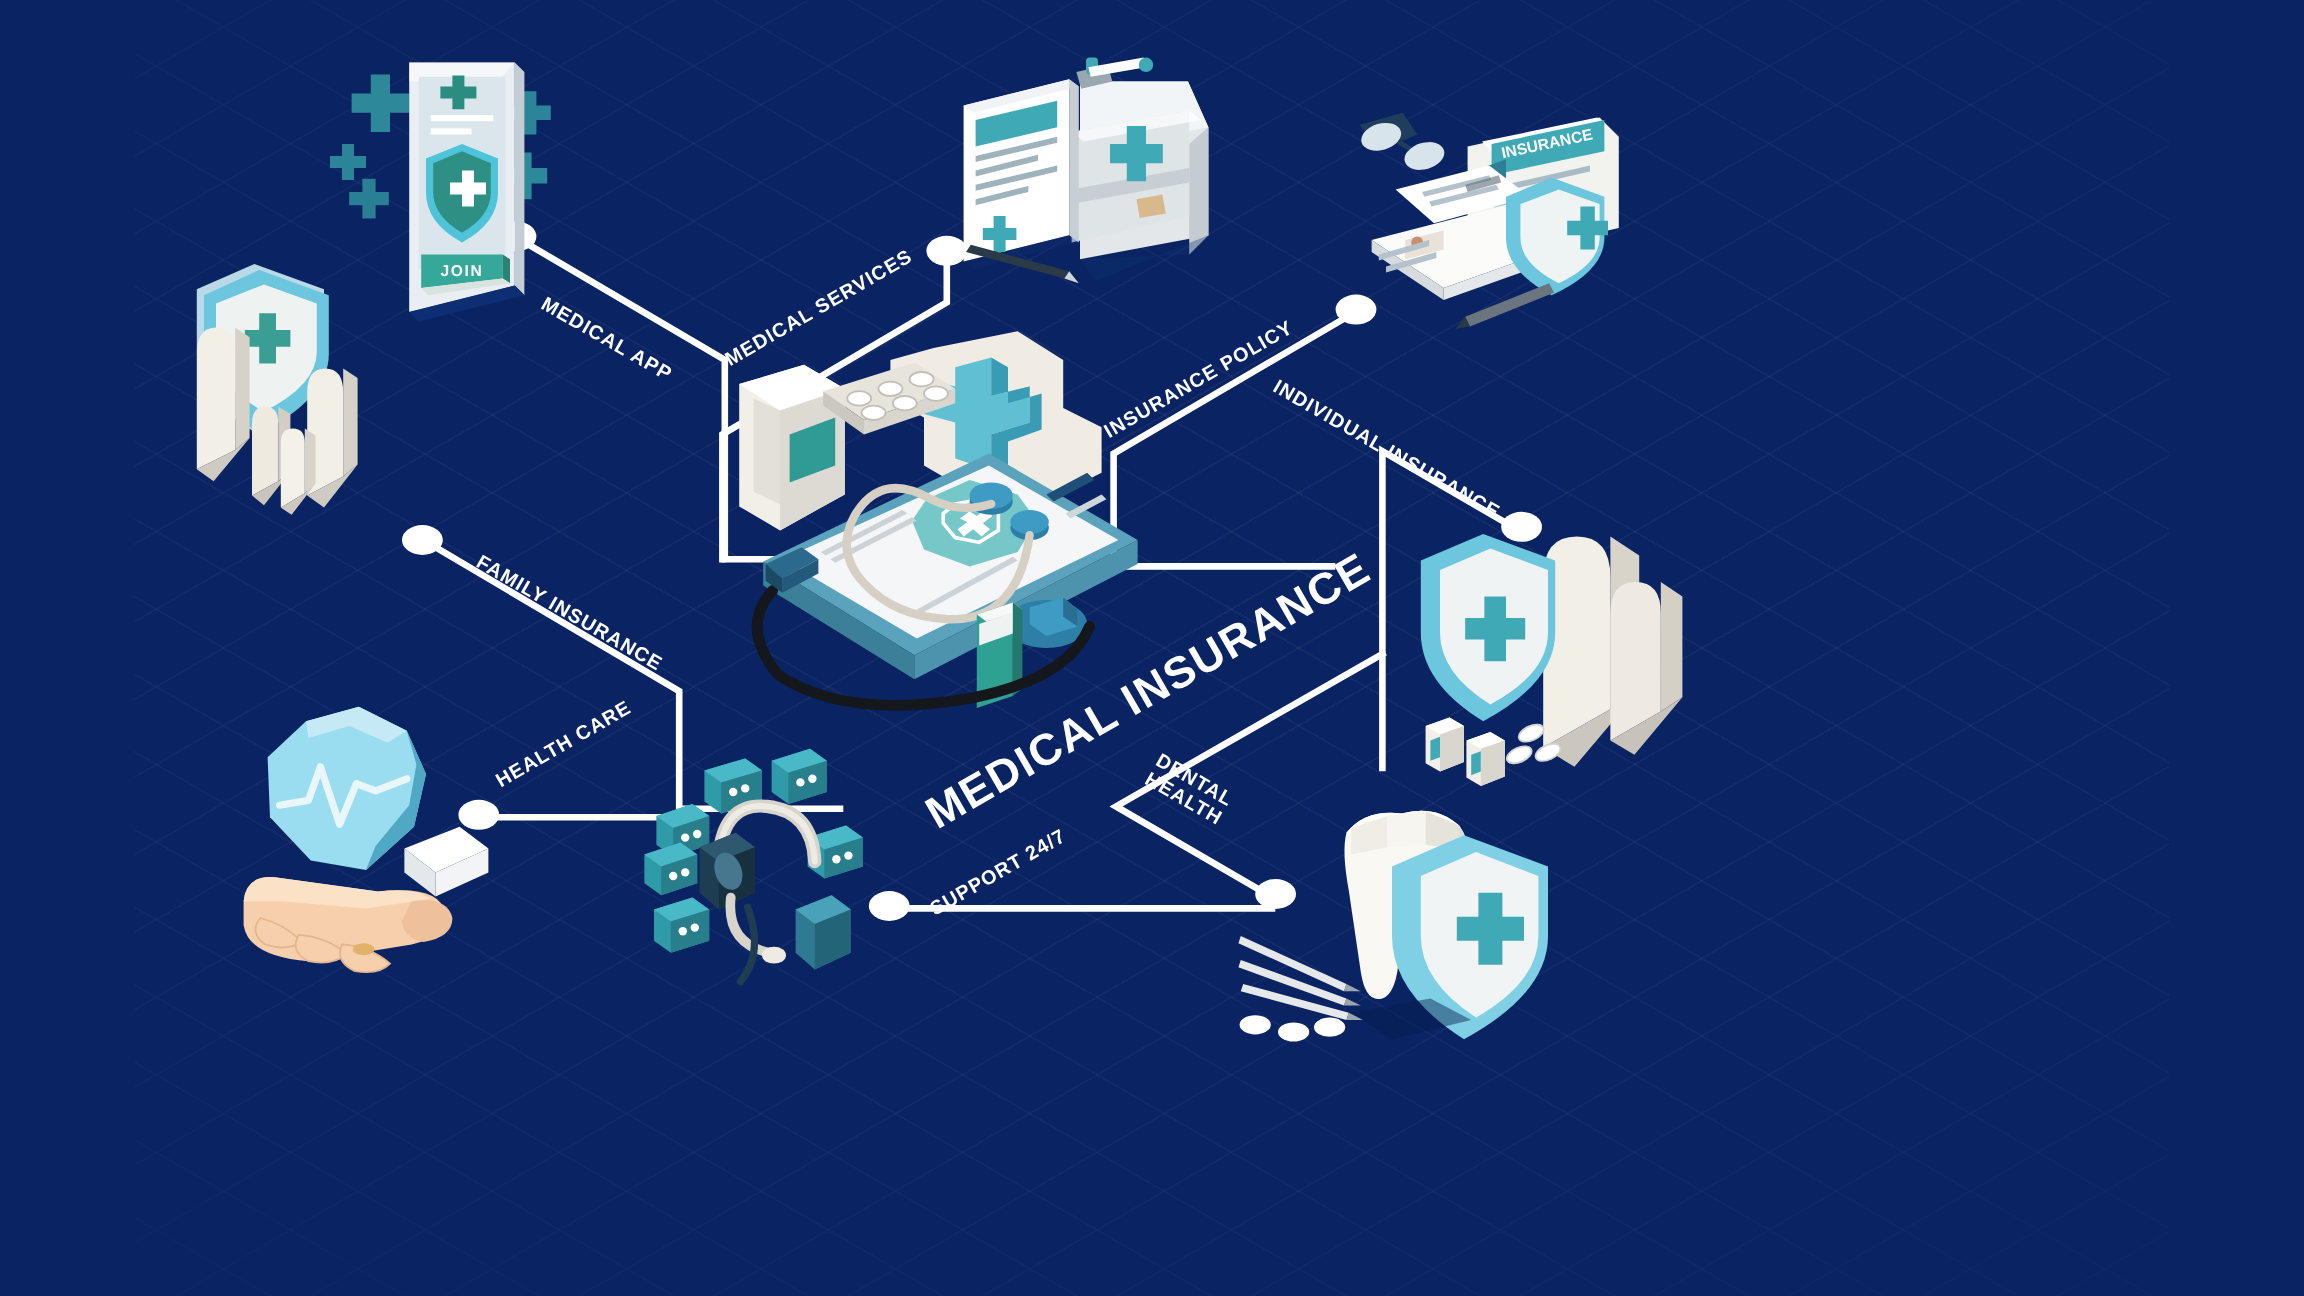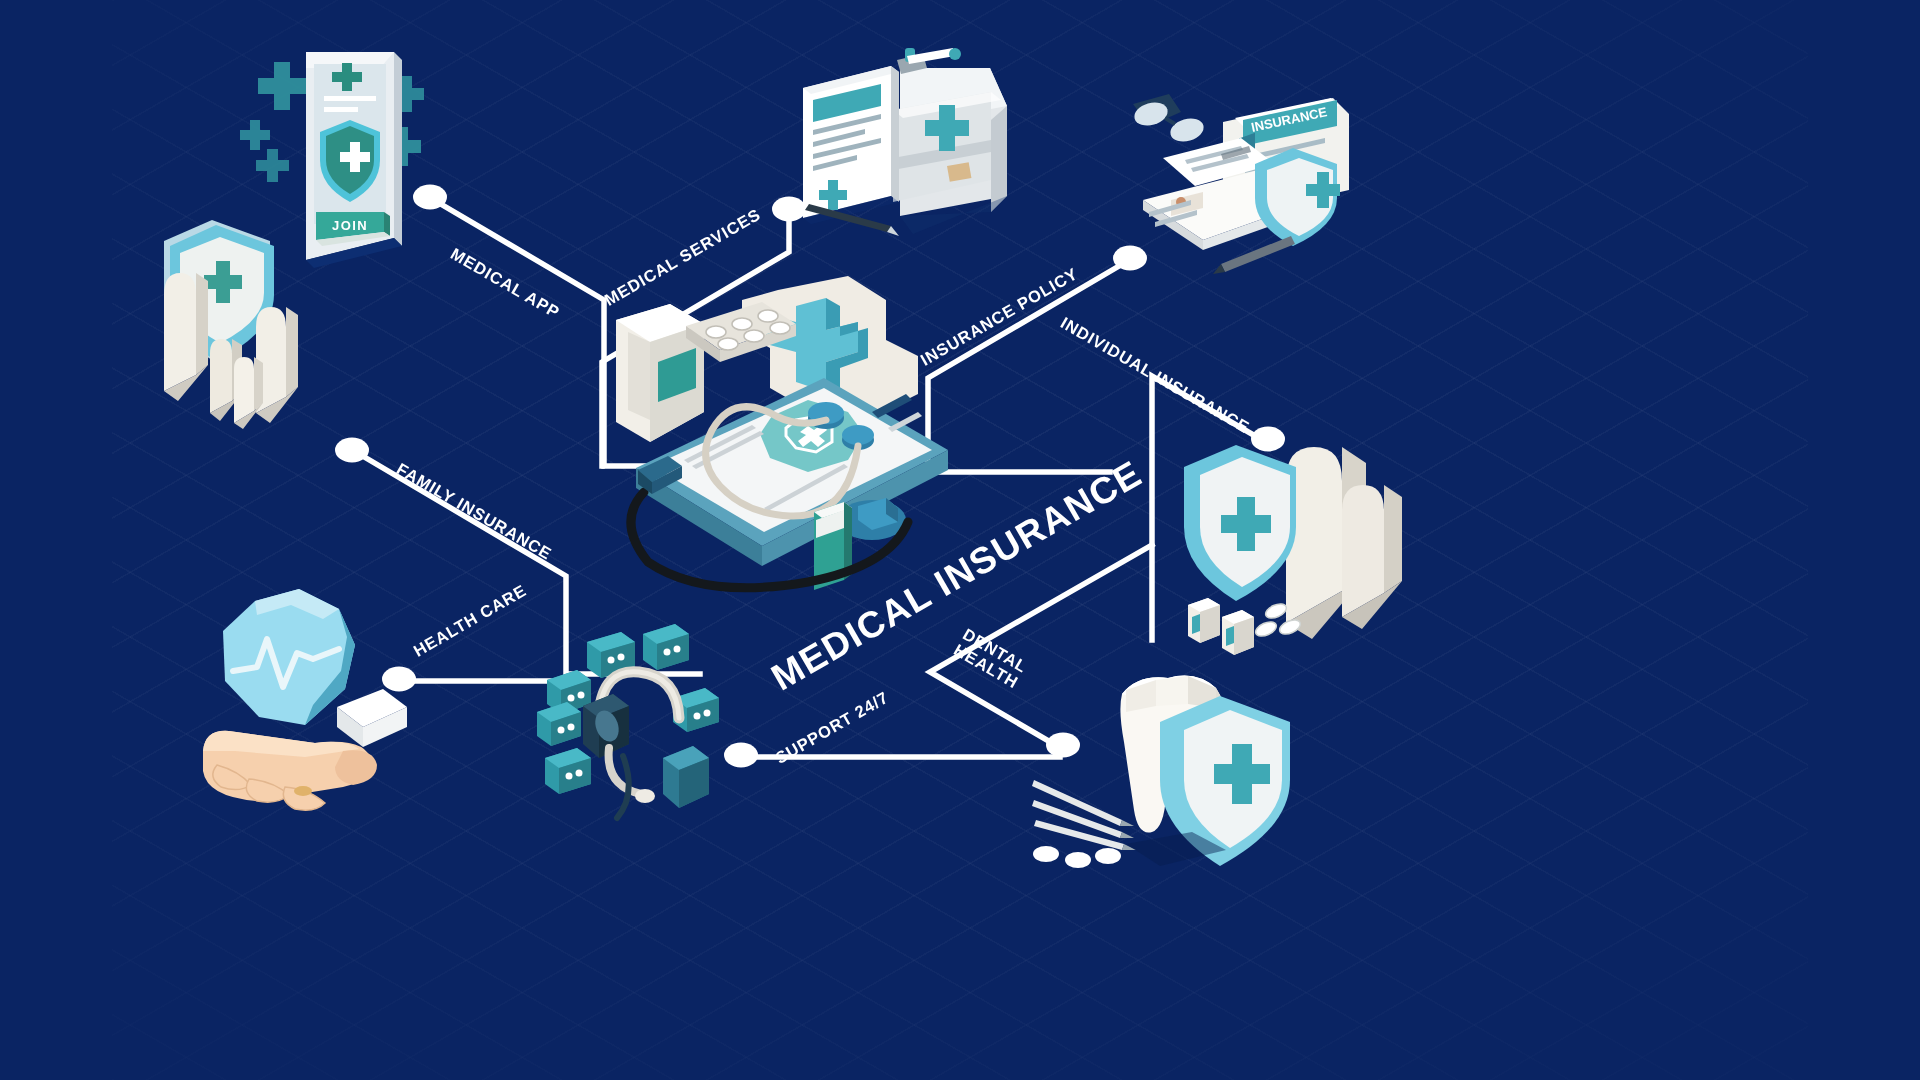--- a/index.html
+++ b/index.html
@@ -85,21 +85,21 @@
 
   <div class="lbl sm" style="left:415px;top:643px;transform:rotate(-30deg);">HEALTH CARE</div>
 
   <div class="lbl sm" style="left:777px;top:750px;transform:rotate(-30deg);">SUPPORT 24/7</div>
 
   <div class="lbl sm two" style="left:955px;top:640px;transform:rotate(30deg);">DENTAL
 HEALTH</div>
 
   <div class="lbl title" style="left:775px;top:660px;transform:rotate(-30deg);">MEDICAL INSURANCE</div>
 
-  <div class="art" style="left:228px;top:30px;">
+  <div class="art" style="left:263px;top:30px;">
     <svg width="240" height="250" viewBox="0 0 240 250">
 
       <g fill="#2f8f9c">
         <path d="M30 48 h16 v-16 h16 v16 h16 v16 h-16 v16 h-16 v-16 h-16 z" opacity=".95"></path>
         <path d="M12 100 h10 v-10 h10 v10 h10 v10 h-10 v10 h-10 v-10 h-10 z" opacity=".9"></path>
         <path d="M28 130 h11 v-11 h11 v11 h11 v11 h-11 v11 h-11 v-11 h-11 z" opacity=".85"></path>
         <path d="M160 58 h12 v-12 h12 v12 h12 v12 h-12 v12 h-12 v-12 h-12 z" opacity=".9"></path>
         <path d="M154 110 h13 v-13 h13 v13 h13 v13 h-13 v13 h-13 v-13 h-13 z" opacity=".95"></path>
       </g>
 

